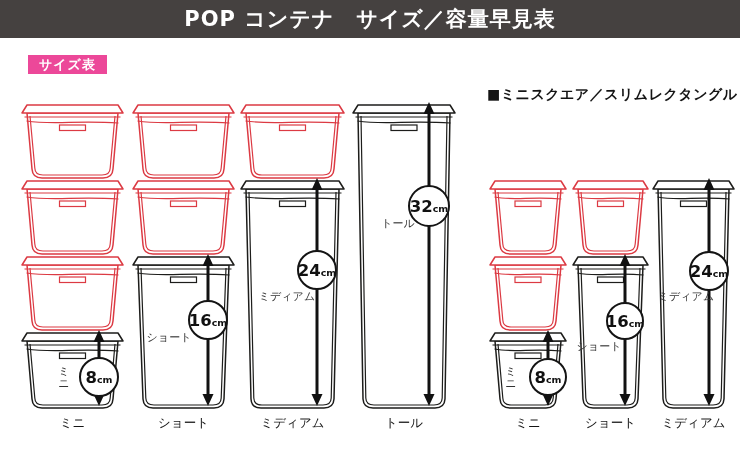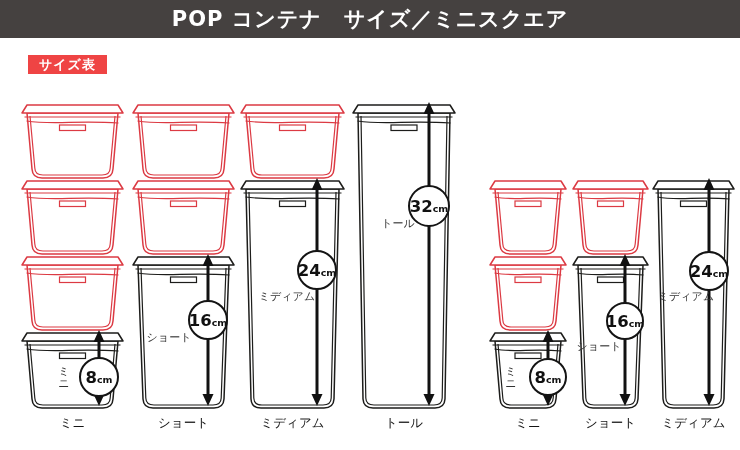--- a/index.html
+++ b/index.html
@@ -23,23 +23,24 @@
   }
   .sec-left{left:23px;top:78px;}
   .sec-right{left:487px;top:86px;}
   #diagram{position:absolute;left:0;top:0;}
 </style>
 </head>
 <body>
 
 <div class="page">
   <header class="titlebar" style="background: rgb(69, 65, 64);">
-    <h1 class="title">POP コンテナ　サイズ／ミニスクエア</h1>
+    <h1 class="title">POP コンテナ　サイズ／容量早見表</h1>
   </header>
-  <div class="badge" style="background: #ef4444;">サイズ表</div>
+  <div class="badge" style="background: #ec4899;">サイズ表</div>
+  <div class="sec-title sec-right">■ミニスクエア／スリムレクタングル</div>
   <svg id="diagram" width="740" height="450" viewBox="0 0 740 450" xmlns="http://www.w3.org/2000/svg">
       <g>
    <g>
     <path d="M27 113 L32 169 Q32.5 178 42 178 L103 178 Q112.5 178 113 169 L118 113 Z" fill="#fff" stroke="#dc3a43" stroke-width="1.5" stroke-linejoin="round"></path>
     <path d="M30 116 L34.8 168 Q35 175 43 175 L102 175 Q110 175 110.2 168 L115 116" fill="none" stroke="#dc3a43" stroke-width="1.2"></path>
     <path d="M27 105 L118 105 L123 113 L22 113 Z" fill="#fff" stroke="#dc3a43" stroke-width="1.5" stroke-linejoin="round"></path>
     <path d="M24.5 117 L120.5 117" stroke="#dc3a43" stroke-width="1.2" fill="none"></path>
     <path d="M26.5 121 C 54.32 125 77.55000000000001 120 118.5 123" stroke="#dc3a43" stroke-width="1.2" fill="none"></path>
     <rect x="59.5" y="125" width="26" height="5.5" fill="#fff" stroke="#dc3a43" stroke-width="1.2"></rect>
    </g>

